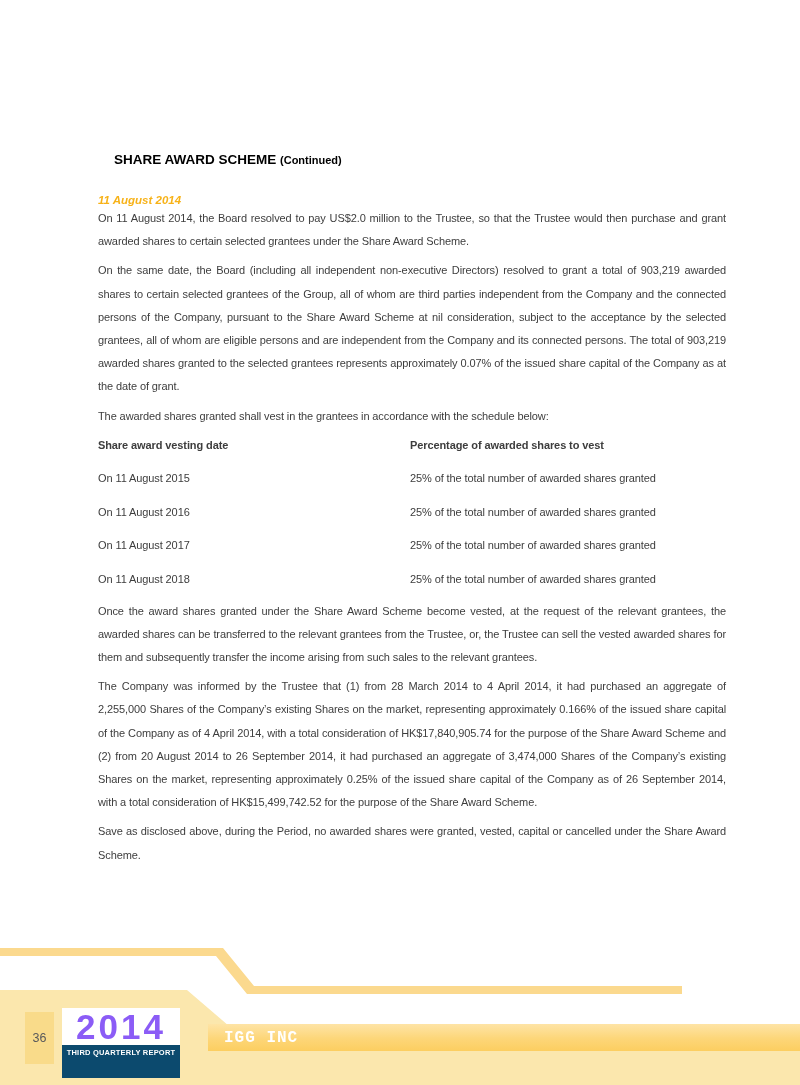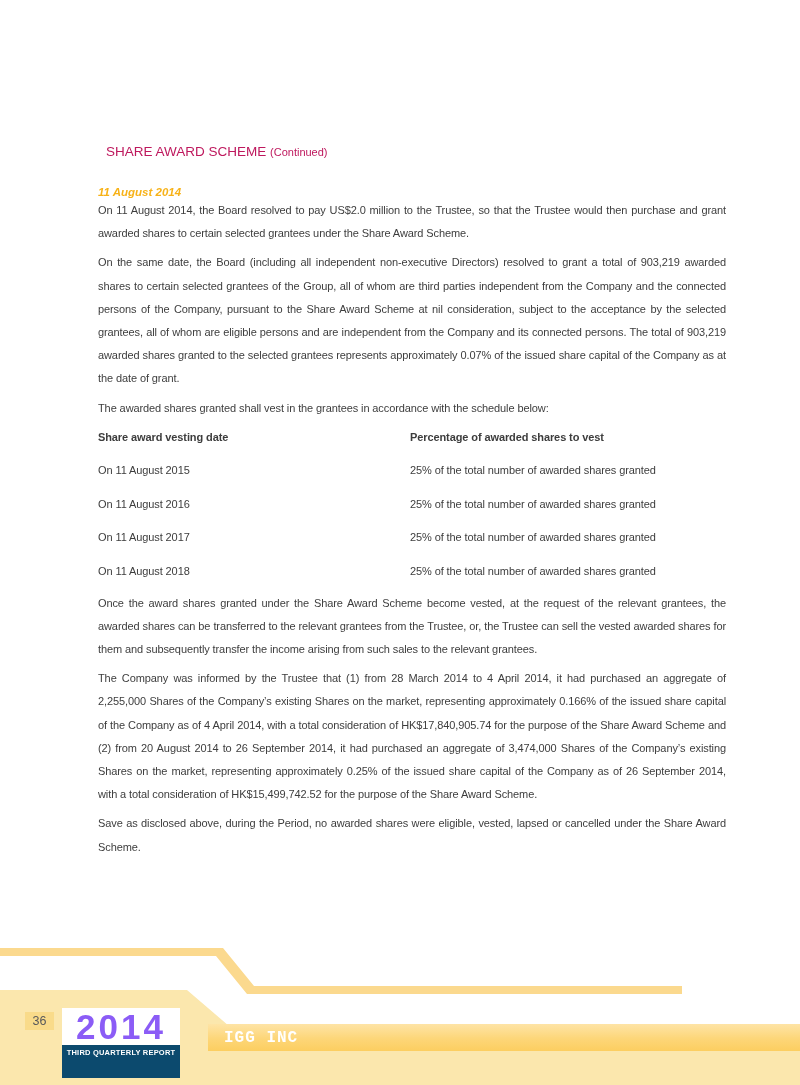--- a/index.html
+++ b/index.html
@@ -7,22 +7,22 @@
     position:relative;width:800px;height:1085px;background:#ffffff;
     overflow:hidden;font-family:"Liberation Sans",sans-serif;
   }
   
   .content{
     position:absolute;left:98px;top:136px;width:628px;
     color:#3d3d3d;font-size:11px;line-height:23.2px;
     letter-spacing:-0.1px;
   }
   .content h1{
-    margin:8px;font-size:13.5px;line-height:16px;font-weight:normal;
-    color:#be185d;letter-spacing:0;
+    margin:16px;font-size:13.5px;line-height:16px;font-weight:bold;
+    color:#000000;letter-spacing:0;
   }
   .content h1 .cont{font-size:11px;}
   .content h2{
     margin:25px 0 0 0;font-size:11.5px;line-height:14px;
     font-weight:bold;font-style:italic;color:#f7b218;letter-spacing:0;
   }
   .content p{margin:0 0 6px 0;text-align:justify;}
   .content p.first{}
   .vest-table{margin:4.4px 0 8.5px 0;}
   .vest-row{display:flex;margin-top:10.3px;}
@@ -43,21 +43,21 @@
   .goldbar{
     position:absolute;left:208px;top:1024px;width:640px;height:27px;
     background:linear-gradient(180deg,#fee4a6 0%,#fdd678 55%,#fcce60 100%);
     display:flex;align-items:center;box-sizing:border-box;padding-left:16px;
   }
   .goldbar span{
     color:#ffffff;font-family:"Liberation Mono",monospace;
     font-size:16px;font-weight:600;letter-spacing:1px;
   }
   .pagenum{
-    position:absolute;left:25px;top:1012px;width:29px;height:18px;
+    position:absolute;left:25px;top:1012px;width:29px;height:52px;
     background:#f9db8a;color:#58595b;font-size:12.5px;
     display:flex;align-items:center;justify-content:center;
   }
   .logo{position:absolute;left:62px;top:1008px;width:118px;}
   .logo-year{
     background:#ffffff;height:37px;line-height:38px;text-align:center;
     color:#8b5cf6;font-size:35px;font-weight:bold;letter-spacing:3px;
     overflow:hidden;
   }
   .logo-caption{
@@ -103,21 +103,21 @@
       <div class="vest-row">
         <div class="vest-cell-l">On 11 August 2018</div>
         <div class="vest-cell-r">25% of the total number of awarded shares granted</div>
       </div>
     </div>
 
     <p>Once the award shares granted under the Share Award Scheme become vested, at the request of the relevant grantees, the awarded shares can be transferred to the relevant grantees from the Trustee, or, the Trustee can sell the vested awarded shares for them and subsequently transfer the income arising from such sales to the relevant grantees.</p>
 
     <p>The Company was informed by the Trustee that (1) from 28 March 2014 to 4 April 2014, it had purchased an aggregate of 2,255,000 Shares of the Company’s existing Shares on the market, representing approximately 0.166% of the issued share capital of the Company as of 4 April 2014, with a total consideration of HK$17,840,905.74 for the purpose of the Share Award Scheme and (2) from 20 August 2014 to 26 September 2014, it had purchased an aggregate of 3,474,000 Shares of the Company’s existing Shares on the market, representing approximately 0.25% of the issued share capital of the Company as of 26 September 2014, with a total consideration of HK$15,499,742.52 for the purpose of the Share Award Scheme.</p>
 
-    <p>Save as disclosed above, during the Period, no awarded shares were eligible, vested, lapsed or cancelled under the Share Award Scheme.</p>
+    <p>Save as disclosed above, during the Period, no awarded shares were granted, vested, capital or cancelled under the Share Award Scheme.</p>
 
   </div>
 
   <div class="stripe"></div>
   <div class="pale"></div>
 
   <div class="goldbar">
     <span>IGG INC</span>
   </div>
 

